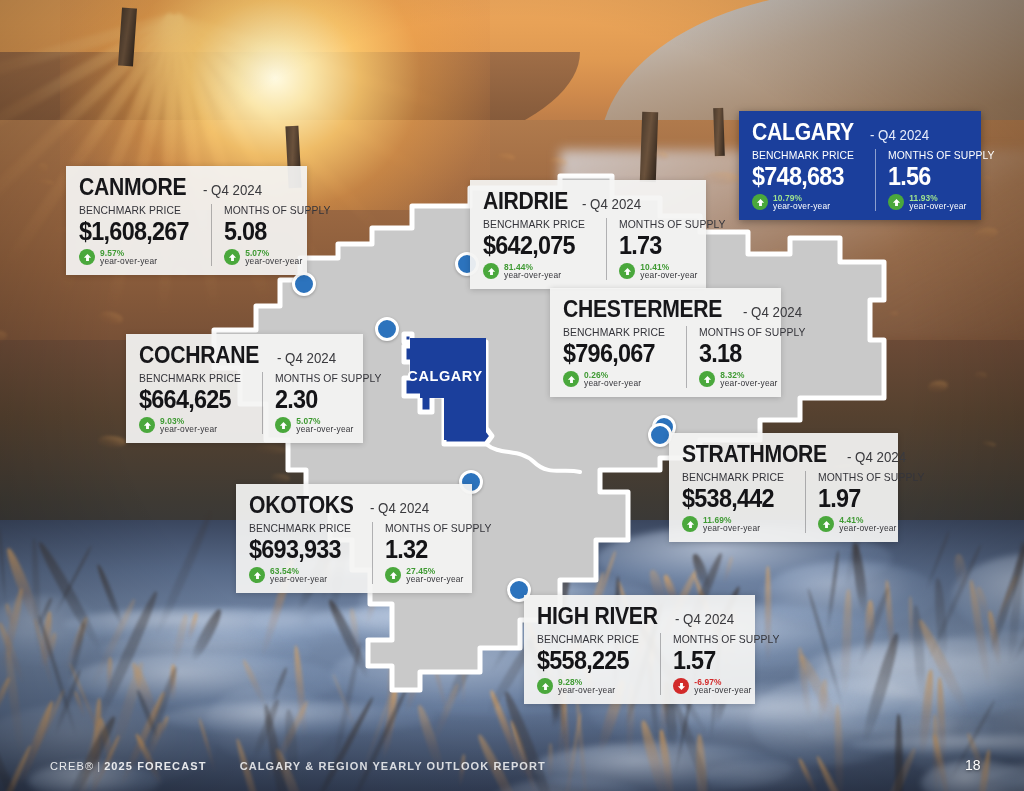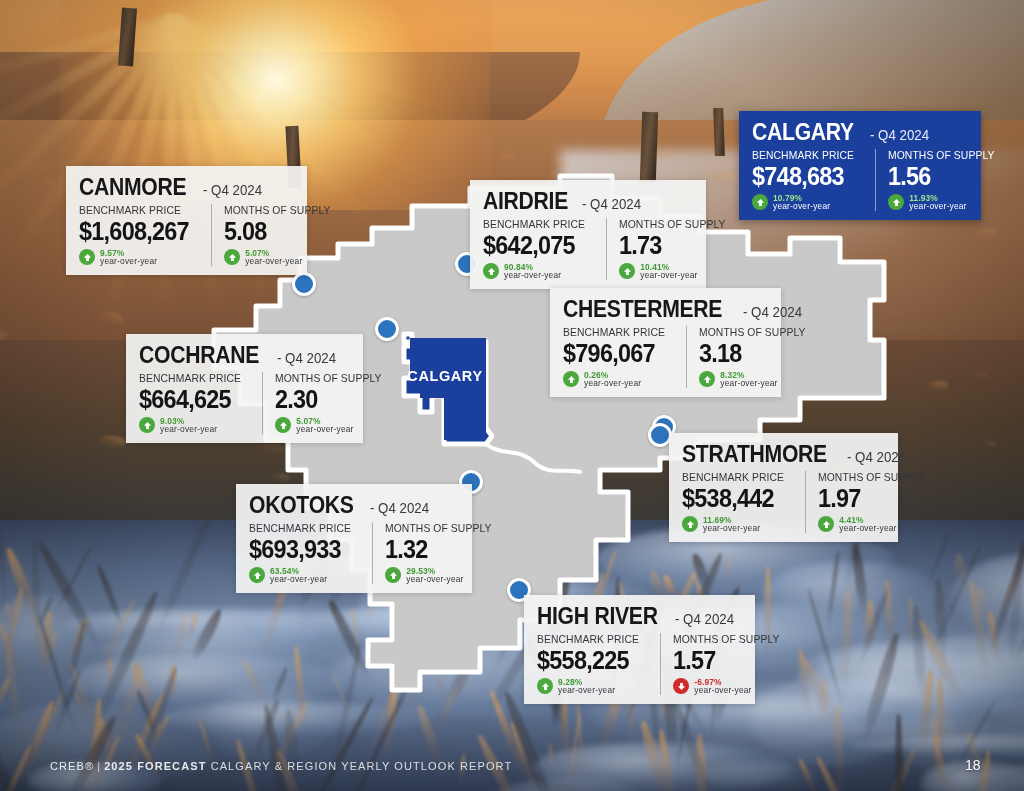--- a/index.html
+++ b/index.html
@@ -227,21 +227,21 @@
     position: absolute; left: 50px; top: 760px;
     font-family: "Liberation Sans", sans-serif;
     font-size: 11px;
     letter-spacing: 1.1px;
     color: rgba(255,255,255,.88);
     white-space: nowrap;
   }
   .footer .f-brand { font-weight: 400; }
   .footer .f-sep { opacity: .75; margin: 0 3px; }
   .footer .f-strong { font-weight: 700; }
-  .footer .f-rest { font-weight: 400; opacity: .92; }
+  .footer .f-rest { font-weight: 700; opacity: .92; margin-left: 29px; }
   .page-num {
     position: absolute; left: 965px; top: 757px;
     font-family: "Liberation Sans", sans-serif;
     font-weight: 400; font-size: 14px; color: #ffffff;
     text-shadow: 0 1px 3px rgba(0,0,0,.5);
   }
 </style>
 </head>
 <body>
 
@@ -700,21 +700,21 @@
       <div class="metric">
         <div class="metric-label">BENCHMARK PRICE</div>
         <div class="metric-value">$642,075</div>
         <div class="yoy">
           <span class="arrow up">
               <svg width="9" height="9" viewBox="0 0 10 10">
                 <path d="M5 1 L9 5.2 L6.6 5.2 L6.6 9 L3.4 9 L3.4 5.2 L1 5.2 Z" fill="#ffffff"></path>
               </svg>
             </span>
           <span class="yoy-text">
-            <span class="yoy-pct">90.84%</span>
+            <span class="yoy-pct">81.44%</span>
             <span class="yoy-sub">year-over-year</span>
           </span>
         </div>
       </div>
       <div class="metric">
         <div class="metric-label">MONTHS OF SUPPLY</div>
         <div class="metric-value">1.73</div>
         <div class="yoy">
           <span class="arrow up">
               <svg width="9" height="9" viewBox="0 0 10 10">
@@ -871,21 +871,21 @@
       <div class="metric">
         <div class="metric-label">MONTHS OF SUPPLY</div>
         <div class="metric-value">1.32</div>
         <div class="yoy">
           <span class="arrow up">
               <svg width="9" height="9" viewBox="0 0 10 10">
                 <path d="M5 1 L9 5.2 L6.6 5.2 L6.6 9 L3.4 9 L3.4 5.2 L1 5.2 Z" fill="#ffffff"></path>
               </svg>
             </span>
           <span class="yoy-text">
-            <span class="yoy-pct">29.53%</span>
+            <span class="yoy-pct">27.45%</span>
             <span class="yoy-sub">year-over-year</span>
           </span>
         </div>
       </div>
     </div>
   </div>
 
   <div class="card" style="left:524px; top:595px; width:231px;">
     <div class="card-head">
       <span class="city-name">HIGH RIVER</span>

